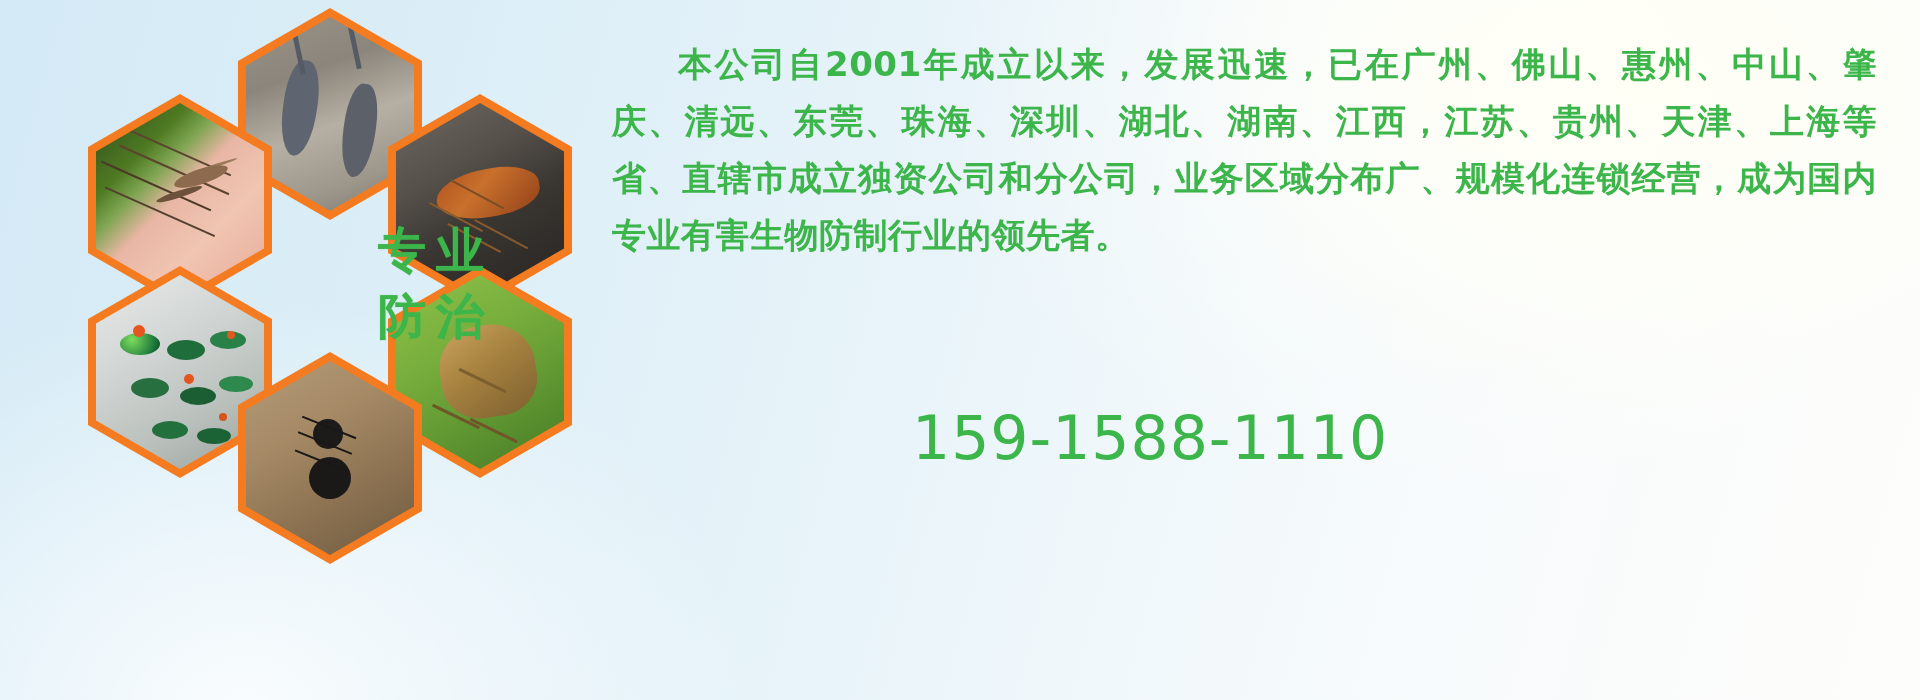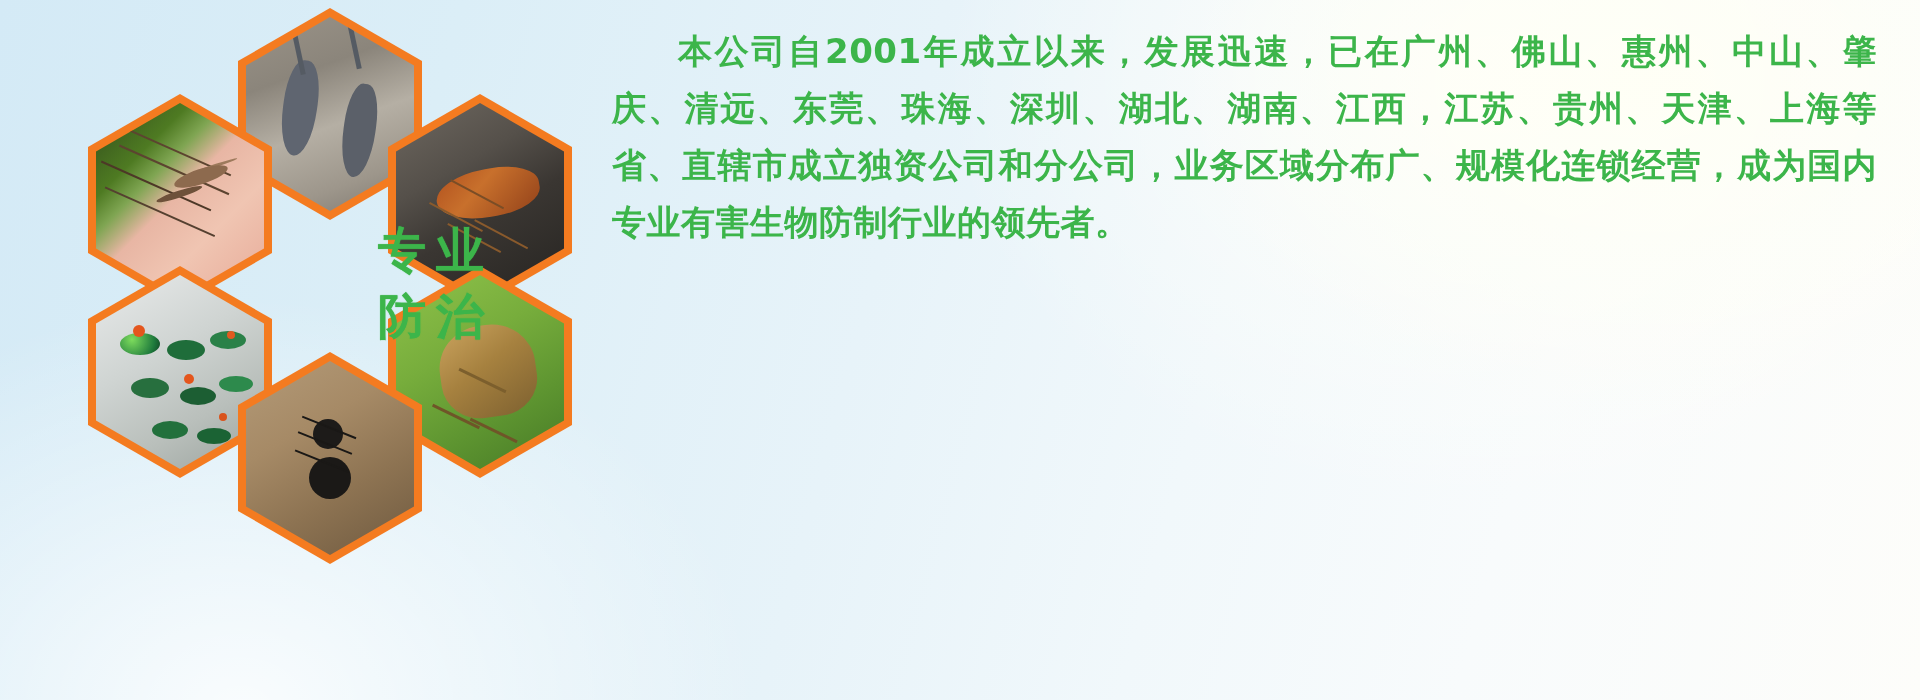--- a/index.html
+++ b/index.html
@@ -124,21 +124,21 @@
     background:linear-gradient(150deg,#caa35e 0%,#a6813f 45%,#7e6130 100%);
     transform:rotate(-8deg);
   }
   .ph-bug:after{
     content:"";position:absolute;left:20%;top:72%;width:52px;height:3px;background:#6f5528;transform:rotate(26deg);
     box-shadow:40px -4px 0 #6f5528, 8px -44px 0 #7c5f2d;
   }
 
   
   #copy{
-    position:absolute;left:612px;top:23px;width:1265px;
+    position:absolute;left:612px;top:36px;width:1265px;
   }
   #intro{
     color:#3cb54a;
     font-size:34px;
     line-height:57px;
     font-weight:bold;
     text-indent:66px;
     text-align:justify;
     letter-spacing:0.5px;
     font-family:"DejaVu Sans","Liberation Sans",sans-serif;
@@ -223,15 +223,16 @@
       <div class="center-line">专业</div>
       <div class="center-line">防治</div>
     </div>
   </div>
 
   <div id="copy">
     <div id="intro">本公司自2001年成立以来，发展迅速，已在广州、佛山、惠州、中山、肇庆、清远、东莞、珠海、深圳、湖北、湖南、江西，江苏、贵州、天津、上海等省、直辖市成立独资公司和分公司，业务区域分布广、规模化连锁经营，成为国内专业有害生物防制行业的领先者。</div>
   </div>
 
   <div id="contact">
+    <div class="row2"><span>159-1588-1110</span></div>
   </div>
 
 </div>
 
 </body></html>

